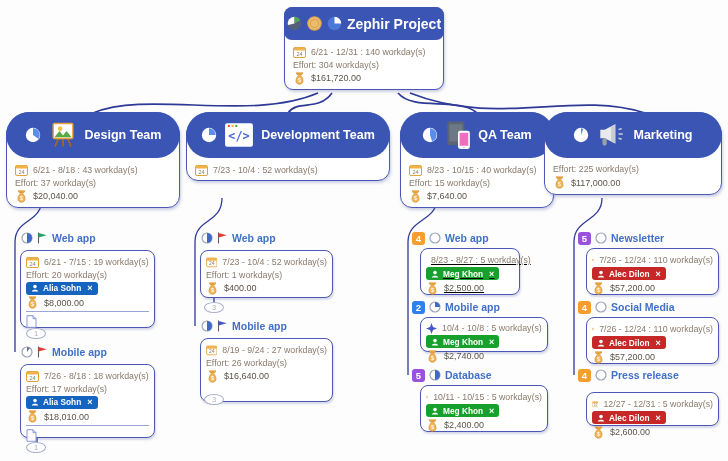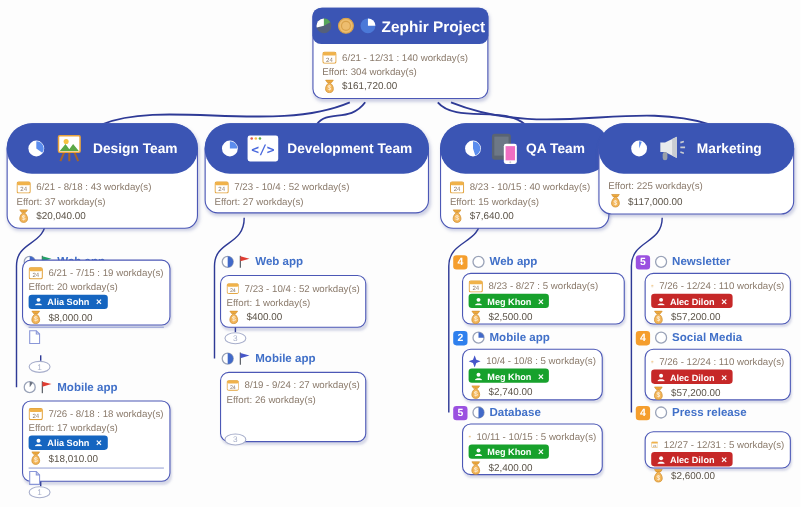--- a/index.html
+++ b/index.html
@@ -153,23 +153,20 @@
     </div>
     <div class="cbody">
       <div class="drow">
         <svg width="13" height="12" viewBox="0 0 13 12">
           <rect x="0.5" y="1.5" width="12" height="10" rx="1.5" fill="#fff" stroke="#E2A23B"></rect>
           <rect x="0.5" y="1.5" width="12" height="3" rx="1.5" fill="#F0B24A"></rect>
           <text x="6.5" y="10" font-size="5.5" text-anchor="middle" fill="#8A7A6B">24</text>
         </svg>
         <span class="dtext">7/23 - 10/4 : 52 workday(s)</span>
       </div>
-      <div class="drow">
-          <span class="dtext effort">Effort: 27 workday(s)</span>
-        </div>
     </div>
   </div>
 
   <div class="card team-card" style="left:400px;top:112px;width:154px;">
     <div class="team-head">
       <svg width="16" height="16" viewBox="0 0 12 12">
         <circle cx="6" cy="6" r="5.4" fill="#fff"></circle>
           <path class="wedge" d="M6,6 L6,1 A5,5 0 0 1 7.55,10.76 Z" fill="#5B8DEE"></path>
       </svg>
       <svg width="26" height="28" viewBox="0 0 24 26">
@@ -237,21 +234,21 @@
     <svg width="12" height="12" viewBox="0 0 12 12">
       <circle cx="6" cy="6" r="5" fill="#fff" stroke="#9aa3b8" stroke-width="1.2"></circle>
         <path class="wedge" d="M6,6 L6,1 A5,5 0 0 1 6.00,11.00 Z" fill="#4169C8"></path>
     </svg>
     <svg width="11" height="12" viewBox="0 0 11 12">
       <path d="M1.5,0.5 L1.5,11.5" stroke="#5a5f66" stroke-width="1.1"></path>
       <path d="M1.5,1 L9.8,3.2 L1.5,5.6 Z" fill="#21A366"></path>
     </svg>
     <span>Web app</span>
   </div>
-  <div class="task-box" style="left:20px;top:236px;width:135px;height:60px;">
+  <div class="task-box" style="left:20px;top:250px;width:135px;height:78px;">
     <div class="drow">
       <svg width="13" height="12" viewBox="0 0 13 12">
         <rect x="0.5" y="1.5" width="12" height="10" rx="1.5" fill="#fff" stroke="#E2A23B"></rect>
         <rect x="0.5" y="1.5" width="12" height="3" rx="1.5" fill="#F0B24A"></rect>
         <text x="6.5" y="10" font-size="5.5" text-anchor="middle" fill="#8A7A6B">24</text>
       </svg>
       <span class="dtext">6/21 - 7/15 : 19 workday(s)</span>
     </div>
     <div class="drow">
         <span class="dtext effort">Effort: 20 workday(s)</span>
@@ -383,32 +380,40 @@
       <svg width="13" height="12" viewBox="0 0 13 12">
         <rect x="0.5" y="1.5" width="12" height="10" rx="1.5" fill="#fff" stroke="#E2A23B"></rect>
         <rect x="0.5" y="1.5" width="12" height="3" rx="1.5" fill="#F0B24A"></rect>
         <text x="6.5" y="10" font-size="5.5" text-anchor="middle" fill="#8A7A6B">24</text>
       </svg>
       <span class="dtext">8/19 - 9/24 : 27 workday(s)</span>
     </div>
     <div class="drow">
         <span class="dtext effort">Effort: 26 workday(s)</span>
       </div>
+    <div class="drow">
+      <svg width="13" height="13" viewBox="0 0 13 13">
+        <path d="M4.5,3 L8.5,3 L10,0.8 L3,0.8 Z" fill="#EFA93C" stroke="#D08F2F" stroke-width="0.6"></path>
+        <path d="M6.5,3 C2.3,5.2 1.3,12.2 6.5,12.2 C11.7,12.2 10.7,5.2 6.5,3 Z" fill="#F3B65A" stroke="#D08F2F" stroke-width="0.7"></path>
+        <text x="6.5" y="10" font-size="6" text-anchor="middle" fill="#fff">$</text>
+      </svg>
+      <span class="dtext cost">$16,640.00</span>
+    </div>
   </div>
   <div class="hid" style="left:204px;top:394px;">3</div>
 
   <div class="task-title" style="left:412px;top:230px;">
     <span class="badge" style="background: rgb(245, 158, 45);">4</span>
     <svg width="12" height="12" viewBox="0 0 12 12">
       <circle cx="6" cy="6" r="5" fill="#fff" stroke="#9aa3b8" stroke-width="1.2"></circle>
         <path class="wedge" d="" fill="none"></path>
     </svg>
     <span>Web app</span>
   </div>
-  <div class="task-box" style="left:420px;top:248px;width:148px;height:47px;">
+  <div class="task-box" style="left:420px;top:248px;width:100px;height:47px;text-decoration:underline;">
     <div class="drow">
       <svg width="13" height="12" viewBox="0 0 13 12">
         <rect x="0.5" y="1.5" width="12" height="10" rx="1.5" fill="#fff" stroke="#E2A23B"></rect>
         <rect x="0.5" y="1.5" width="12" height="3" rx="1.5" fill="#F0B24A"></rect>
         <text x="6.5" y="10" font-size="5.5" text-anchor="middle" fill="#8A7A6B">24</text>
       </svg>
       <span class="dtext">8/23 - 8/27 : 5 workday(s)</span>
     </div>
     <div class="drow">
       <span class="tag" style="background: rgb(23, 161, 44);">
@@ -431,21 +436,21 @@
   </div>
 
   <div class="task-title" style="left:412px;top:299px;">
     <span class="badge" style="background: rgb(47, 128, 237);">2</span>
     <svg width="12" height="12" viewBox="0 0 12 12">
       <circle cx="6" cy="6" r="5" fill="#fff" stroke="#9aa3b8" stroke-width="1.2"></circle>
         <path class="wedge" d="M6,6 L6,1 A5,5 0 0 1 11.00,6.00 Z" fill="#4169C8"></path>
     </svg>
     <span>Mobile app</span>
   </div>
-  <div class="task-box" style="left:420px;top:317px;width:128px;height:47px;">
+  <div class="task-box" style="left:420px;top:317px;width:128px;height:35px;">
     <div class="drow">
       <svg width="11" height="11" viewBox="0 0 11 11">
         <path d="M5.5,0 L7,4 L11,5.5 L7,7 L5.5,11 L4,7 L0,5.5 L4,4 Z" fill="#4656C9"></path>
       </svg>
       <span class="dtext">10/4 - 10/8 : 5 workday(s)</span>
     </div>
     <div class="drow">
       <span class="tag" style="background: rgb(23, 161, 44);">
         <svg width="8" height="8" viewBox="0 0 8 8">
           <circle cx="4" cy="2.6" r="1.8" fill="#fff"></circle>

